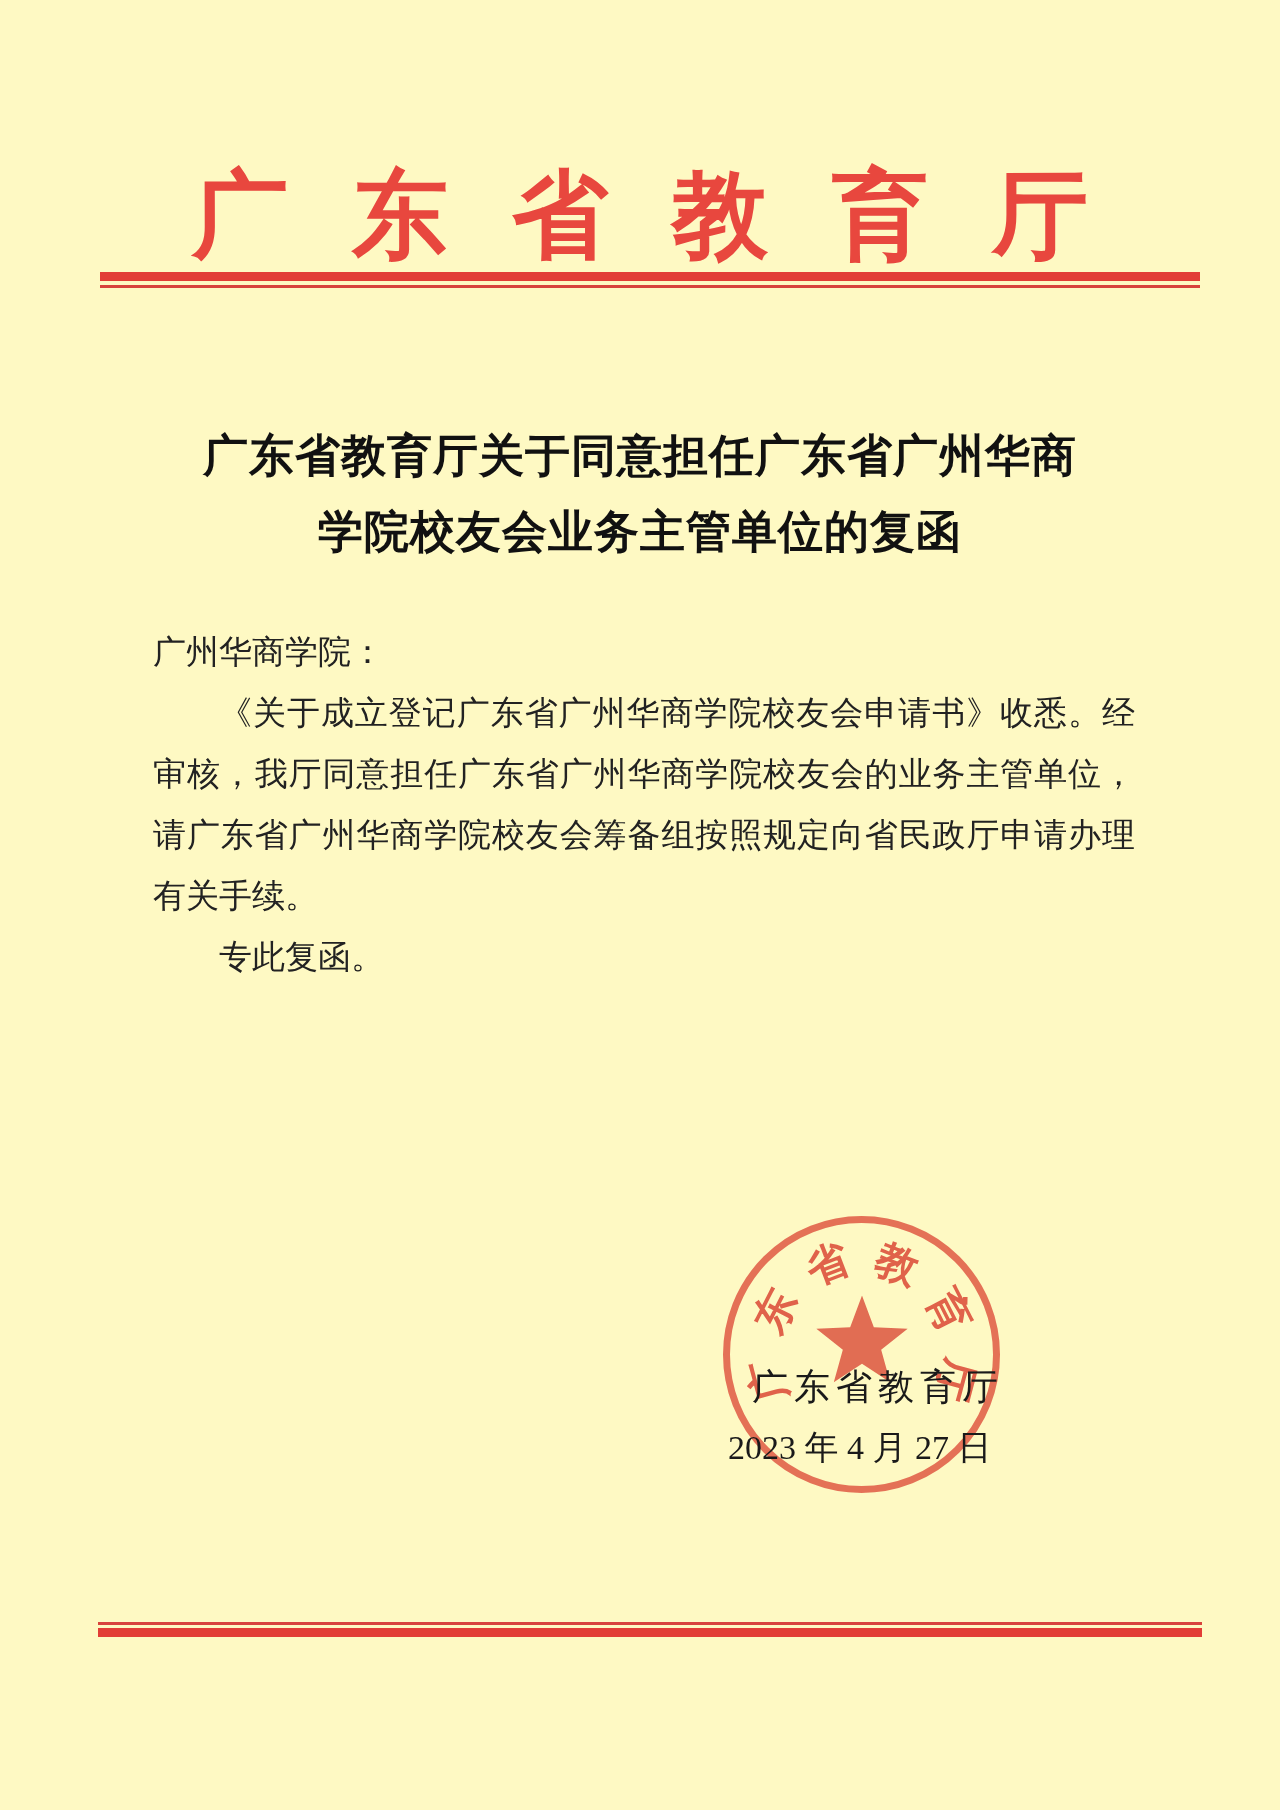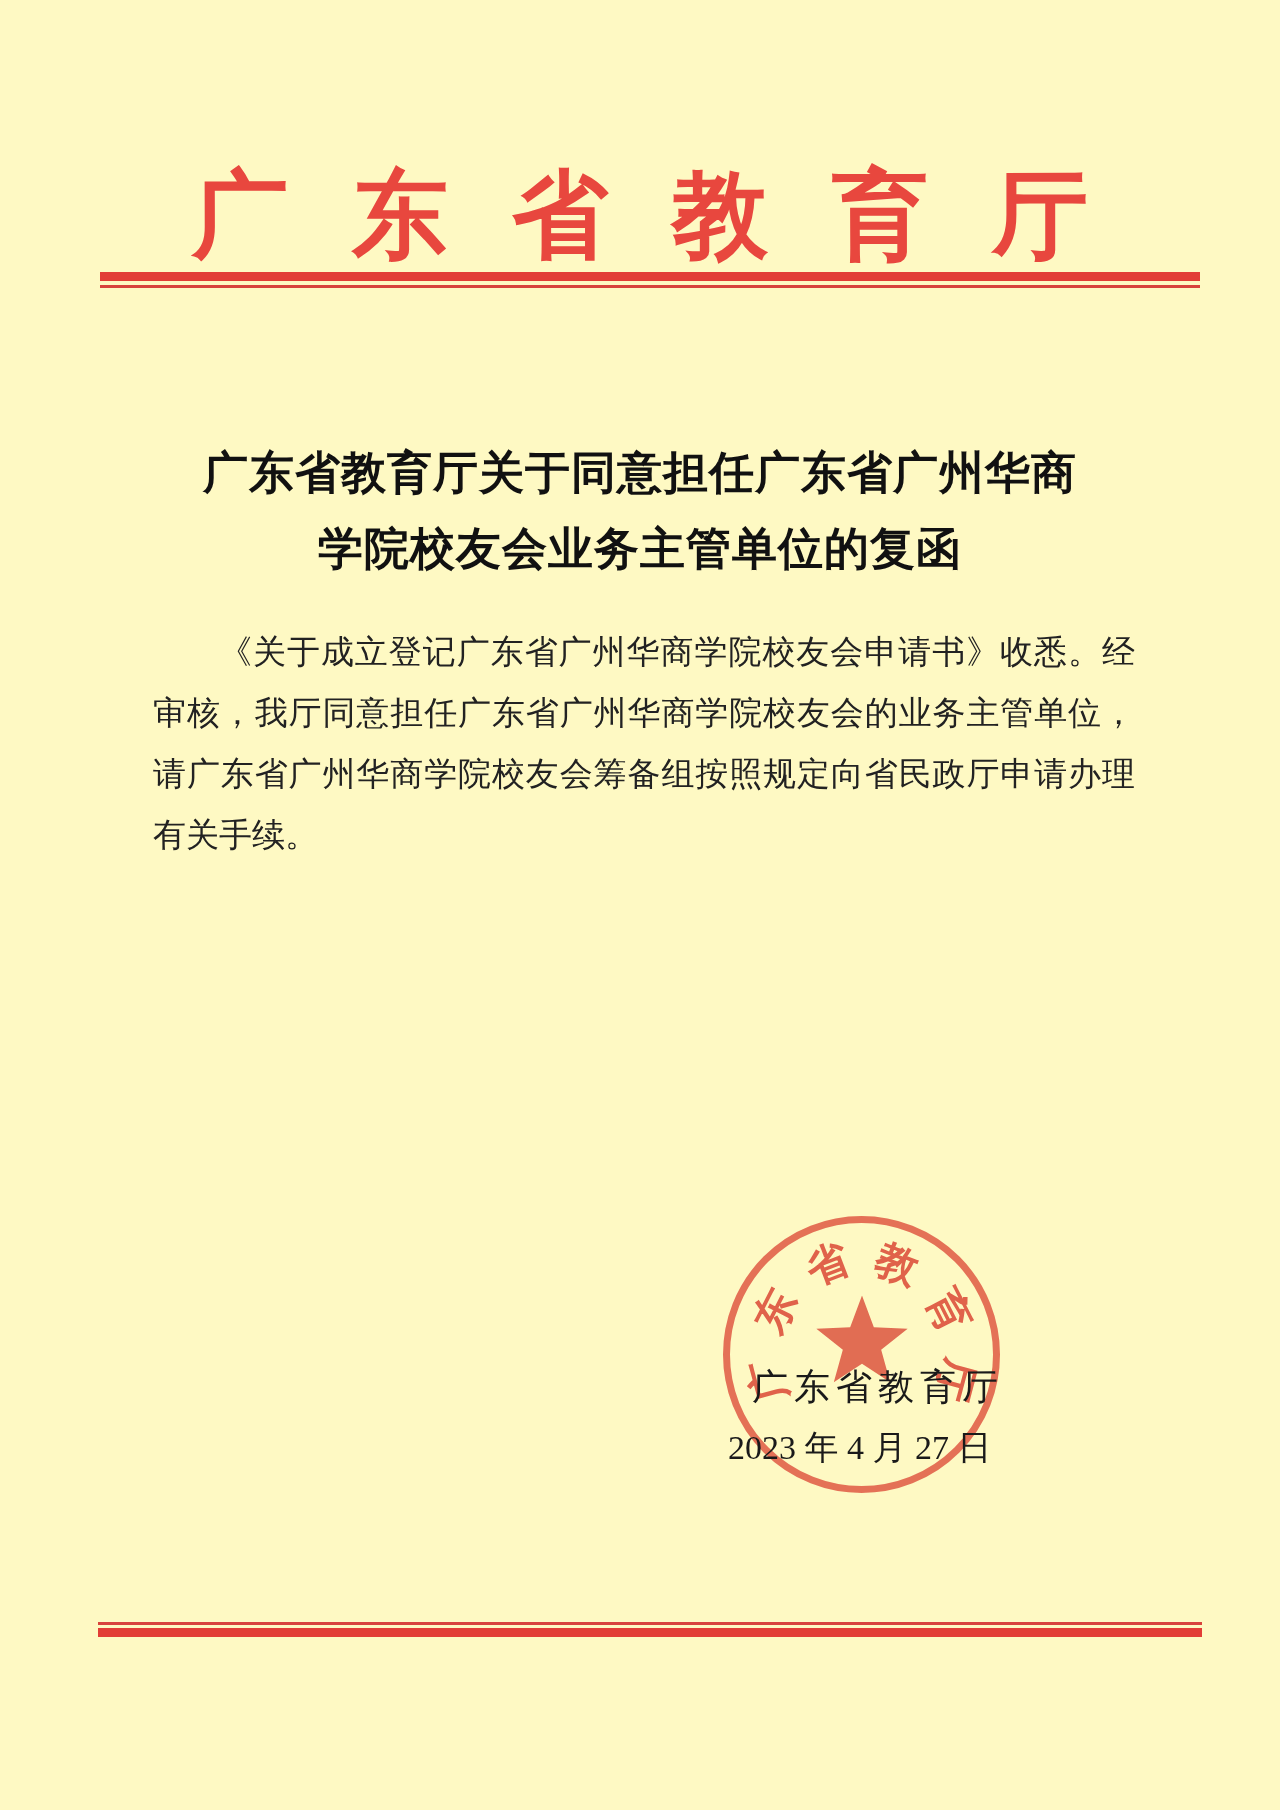--- a/index.html
+++ b/index.html
@@ -19,21 +19,21 @@
     font-size:96px;font-weight:bold;
     letter-spacing:64px;padding-left:64px;box-sizing:border-box;
     color:#e8473e;
     white-space:nowrap;
   }
   .rule-top{position:absolute;top:272px;left:100px;width:1100px;}
   .rule-top .thick{height:9px;background:#e23d36;}
   .rule-top .thin{height:3px;background:#d8433c;margin-top:4px;}
   
   .doc-title{
-    position:absolute;top:435px;left:75px;width:1130px;
+    position:absolute;top:418px;left:75px;width:1130px;
     text-align:center;
     font-size:45px;font-weight:bold;
     line-height:76px;
     color:#111;
     letter-spacing:1px;
   }
   
   .body-block{
     position:absolute;top:622px;left:153px;width:982px;
     font-size:33px;line-height:61px;
@@ -100,21 +100,23 @@
     <div class="thick"></div>
     <div class="thin"></div>
   </div>
 
   <div class="doc-title">
     <div>广东省教育厅关于同意担任广东省广州华商</div>
     <div>学院校友会业务主管单位的复函</div>
   </div>
 
   <div class="body-block">
+    <p class="salutation">广州华商学院：</p>
     <p class="para">《关于成立登记广东省广州华商学院校友会申请书》收悉。经审核，我厅同意担任广东省广州华商学院校友会的业务主管单位，请广东省广州华商学院校友会筹备组按照规定向省民政厅申请办理有关手续。</p>
+    <p class="para">专此复函。</p>
   </div>
 
   <div class="seal">
     <span class="seal-char c0">广</span>
     <span class="seal-char c1">东</span>
     <span class="seal-char c2">省</span>
     <span class="seal-char c3">教</span>
     <span class="seal-char c4">育</span>
     <span class="seal-char c5">厅</span>
     <svg class="seal-star" width="96" height="96" viewBox="-50 -50 100 100">

